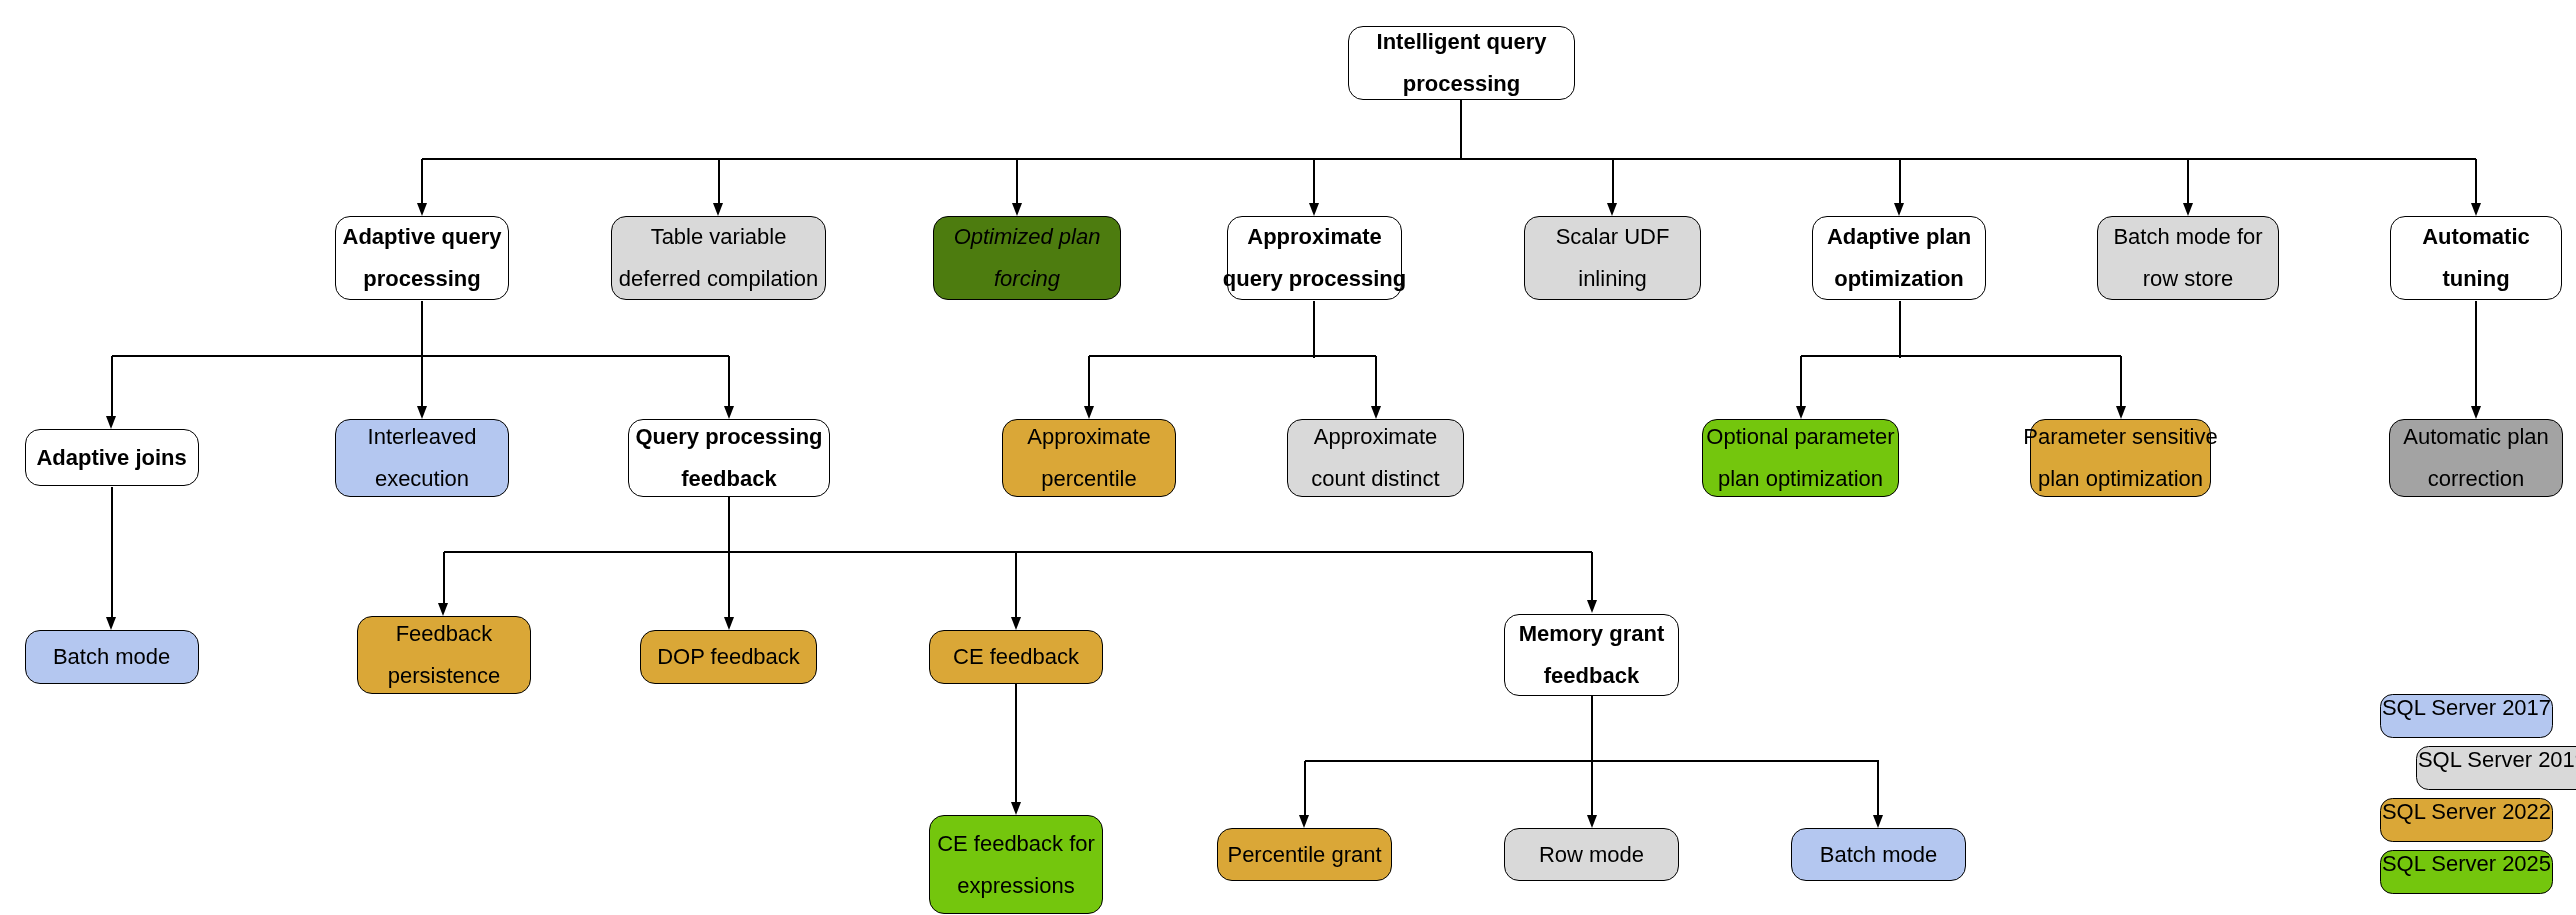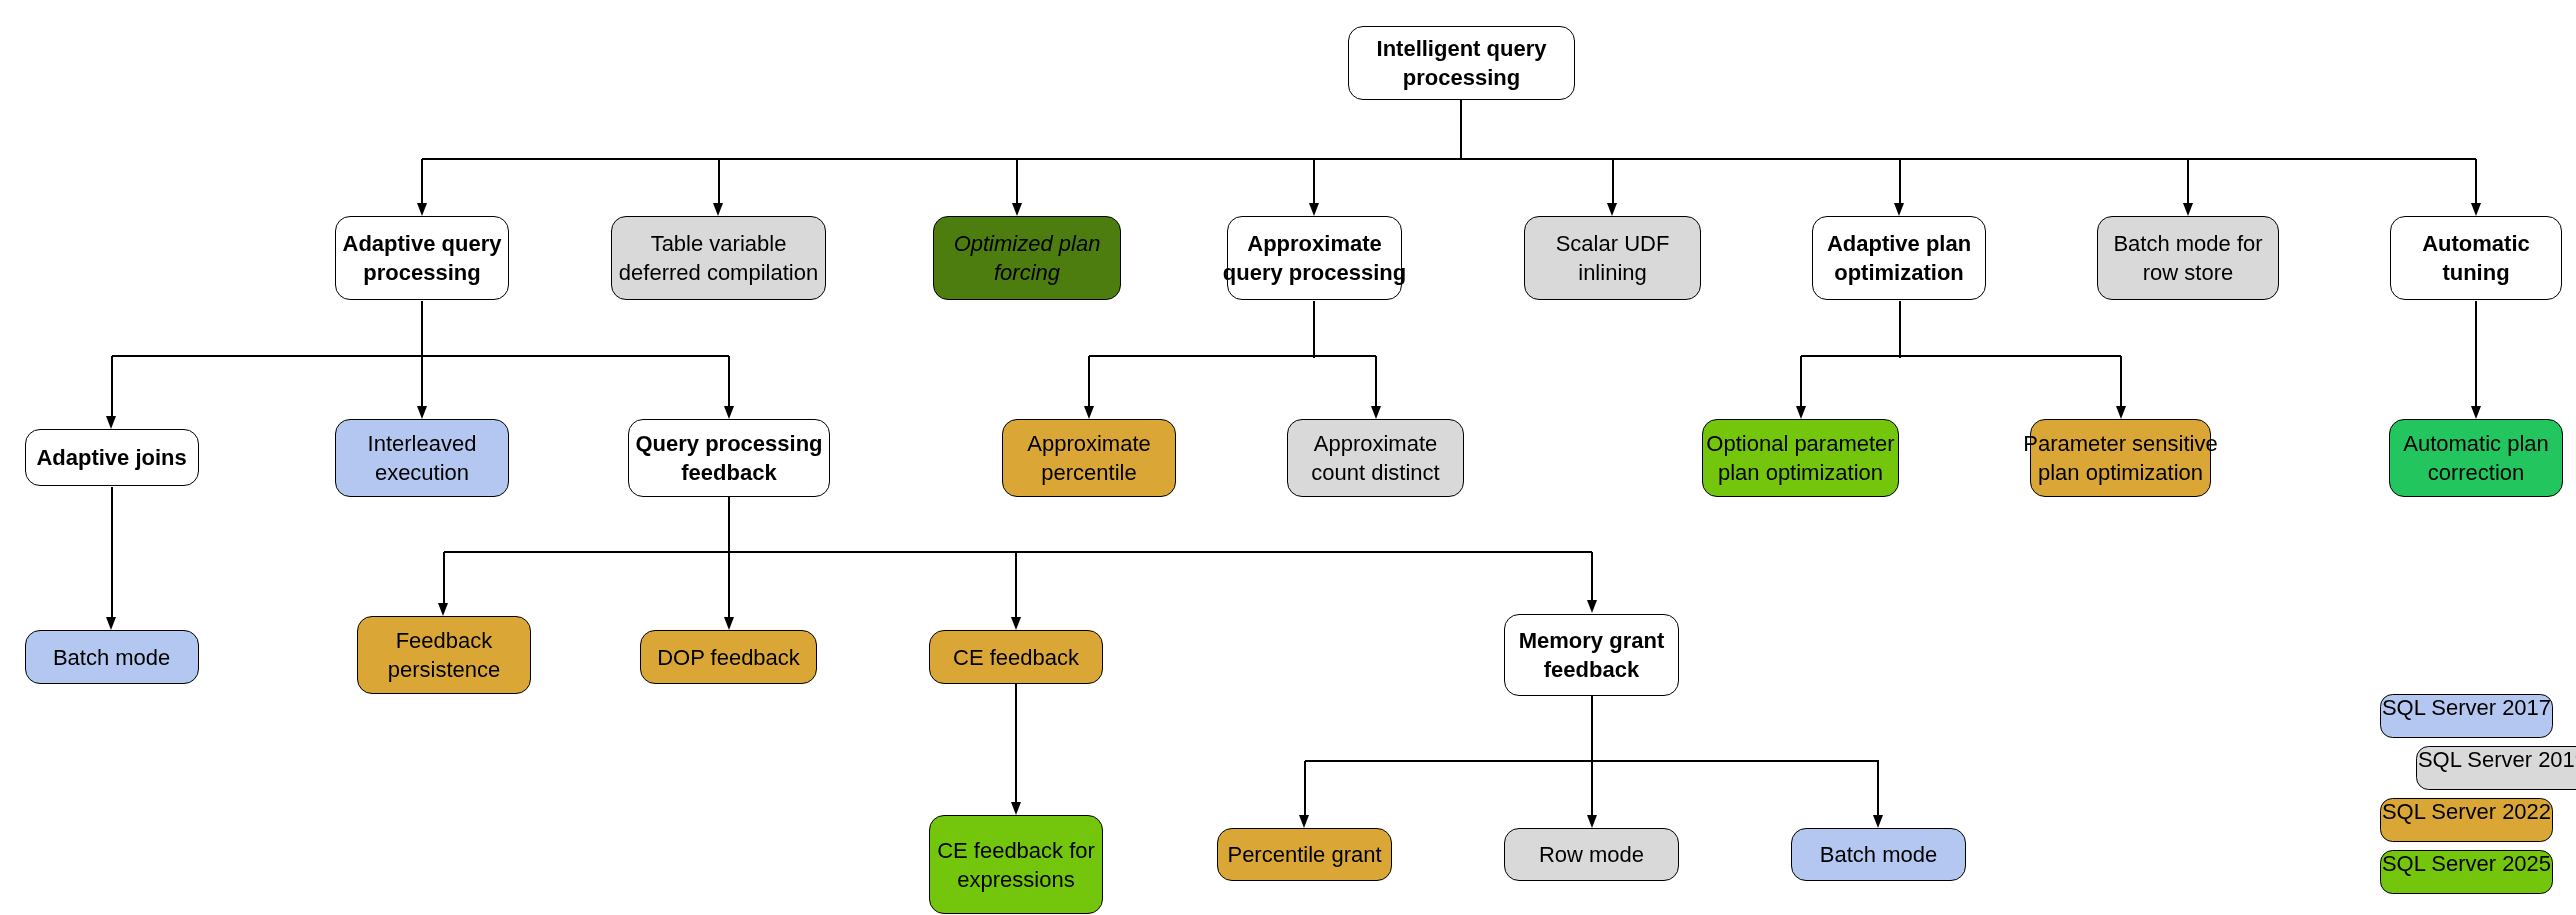--- a/index.html
+++ b/index.html
@@ -19,21 +19,21 @@
     position: absolute;
     box-sizing: border-box;
     border: 1.7px solid #000000;
     border-radius: 15px;
     display: flex;
     align-items: center;
     justify-content: center;
     text-align: center;
     color: #000000;
     font-size: 22px;
-    line-height: 29px;
+    line-height: 42px;
     white-space: pre;
     z-index: 2;
   }
   .node.bold { font-weight: 700; }
   .line {
     position: absolute;
     background: #000000;
     z-index: 1;
   }
   .arrowhead {
@@ -97,21 +97,21 @@
       <div class="node bold" style="left: 628px; top: 419px; width: 202px; height: 78px; background: rgb(255, 255, 255);"><span>Query processing
 feedback</span></div>
       <div class="node" style="left: 1002px; top: 419px; width: 174px; height: 78px; background: rgb(218, 167, 55);"><span>Approximate
 percentile</span></div>
       <div class="node" style="left: 1287px; top: 419px; width: 177px; height: 78px; background: rgb(217, 217, 217);"><span>Approximate
 count distinct</span></div>
       <div class="node" style="left: 1702px; top: 419px; width: 197px; height: 78px; background: rgb(116, 198, 13);"><span>Optional parameter
 plan optimization</span></div>
       <div class="node" style="left: 2030px; top: 419px; width: 181px; height: 78px; background: rgb(218, 167, 55);"><span>Parameter sensitive
 plan optimization</span></div>
-      <div class="node" style="left: 2389px; top: 419px; width: 174px; height: 78px; background: #22c55e;"><span>Automatic plan
+      <div class="node" style="left: 2389px; top: 419px; width: 174px; height: 78px; background: #a3a3a3;"><span>Automatic plan
 correction</span></div>
       <div class="node" style="left: 24.6px; top: 630px; width: 174px; height: 54px; background: rgb(180, 199, 240);"><span>Batch mode</span></div>
       <div class="node" style="left: 357px; top: 616px; width: 174px; height: 78px; background: rgb(218, 167, 55);"><span>Feedback
 persistence</span></div>
       <div class="node" style="left: 640px; top: 630px; width: 177px; height: 54px; background: rgb(218, 167, 55);"><span>DOP feedback</span></div>
       <div class="node" style="left: 929px; top: 630px; width: 174px; height: 54px; background: rgb(218, 167, 55);"><span>CE feedback</span></div>
       <div class="node bold" style="left: 1504px; top: 614px; width: 175px; height: 82px; background: rgb(255, 255, 255);"><span>Memory grant
 feedback</span></div>
       <div class="node" style="left: 929px; top: 815px; width: 174px; height: 99px; background: rgb(116, 198, 13);"><span>CE feedback for
 expressions</span></div>

